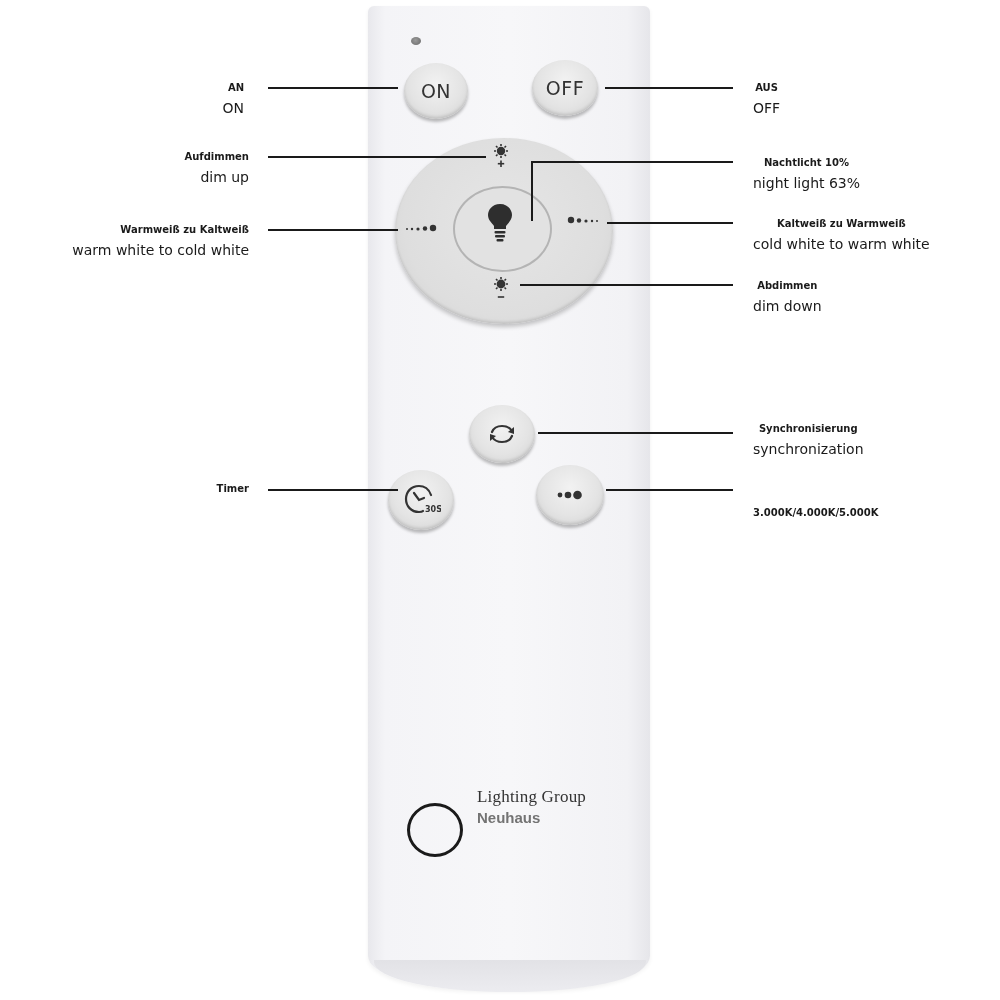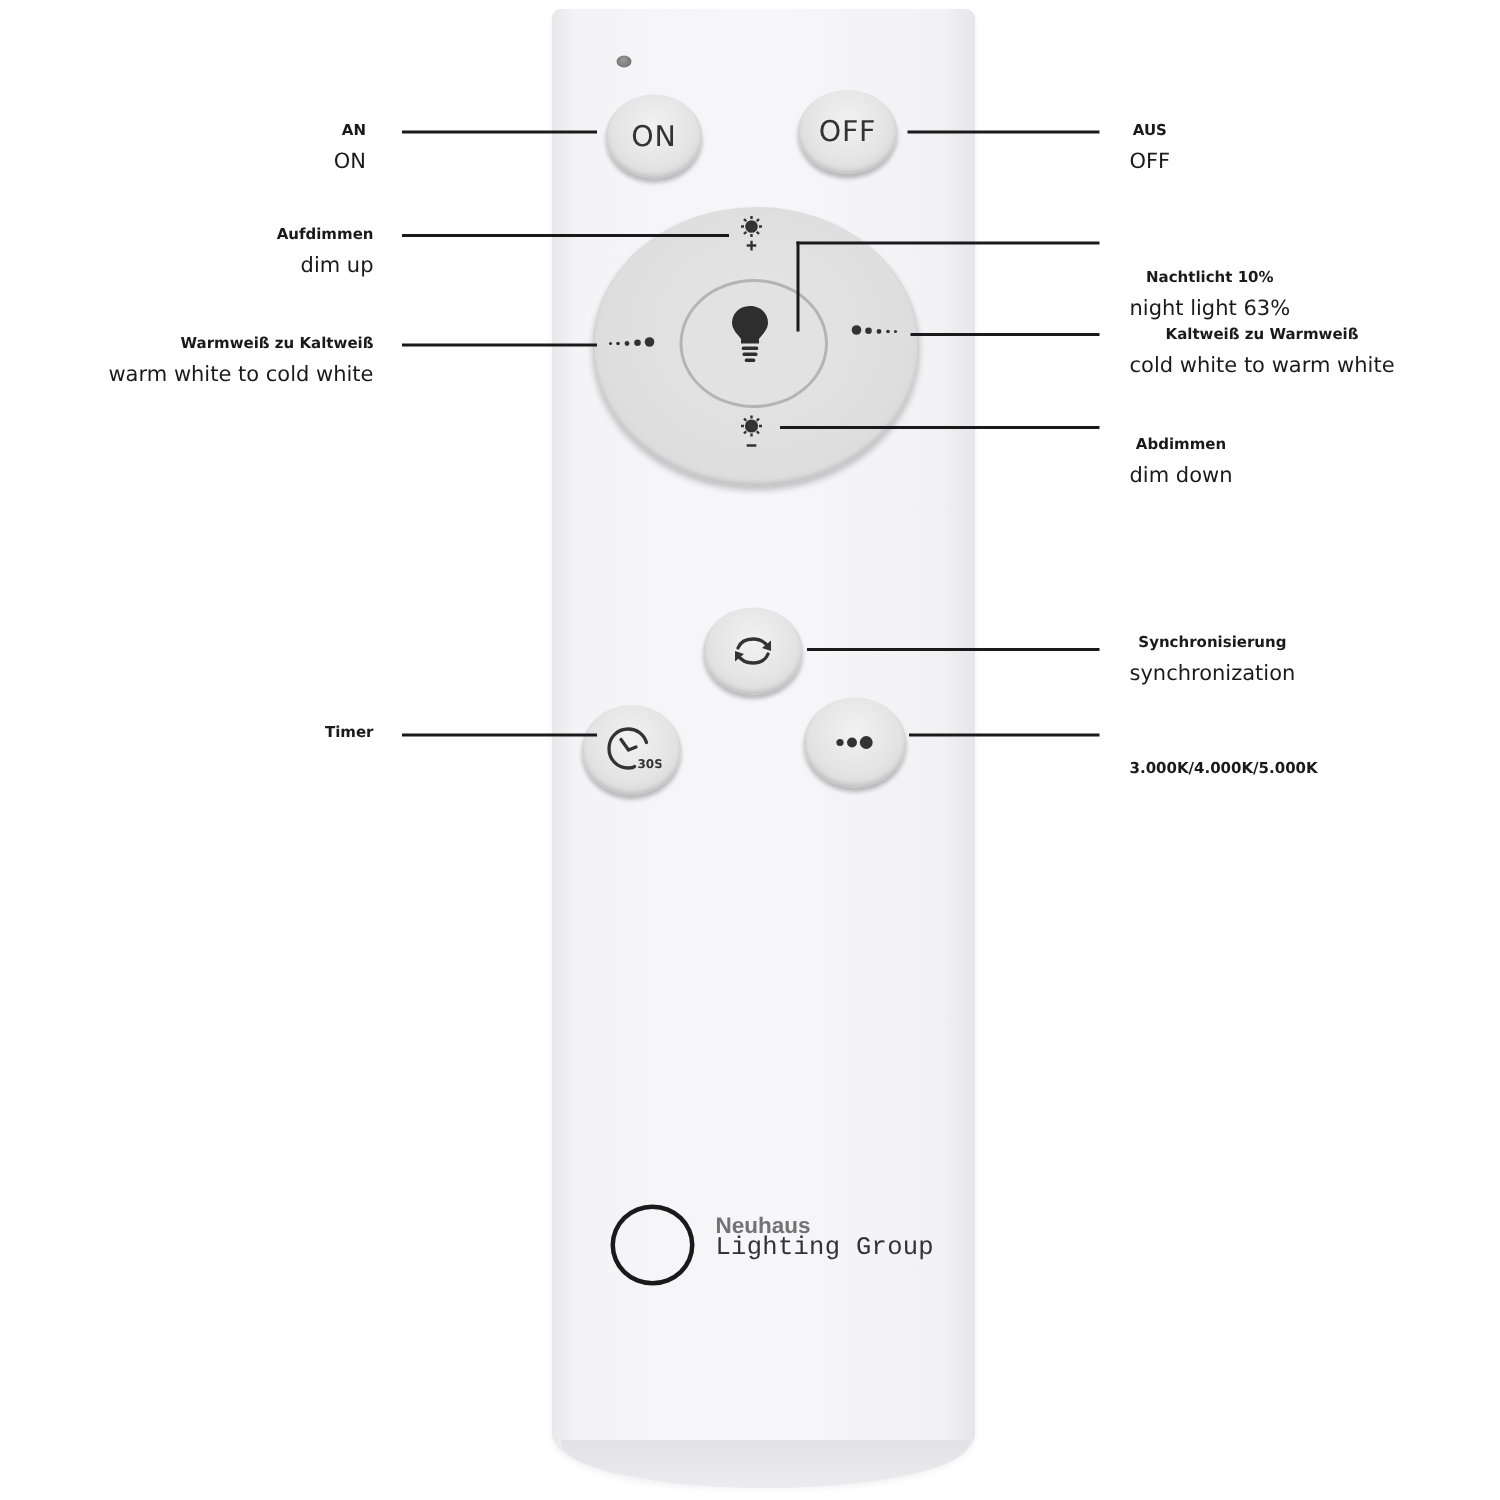--- a/index.html
+++ b/index.html
@@ -52,22 +52,22 @@
     .btn-cct { left: 536px; top: 465px; width: 68px; height: 60px; }
     .logo-ring {
       position: absolute; left: 407px; top: 803px; width: 56px; height: 54px;
       border: 3px solid #1a1a1a; border-radius: 50%; box-sizing: border-box;
     }
     .logo-text1 {
       position: absolute; left: 477px; top: 809px;
       font-family: "Liberation Sans", sans-serif; font-weight: bold; font-size: 15px; color: #737373;
     }
     .logo-text2 {
-      position: absolute; left: 477px; top: 823px;
-      font-family: Liberation Mono, monospace; font-size: 17px; color: #333; letter-spacing: 0.2px;
+      position: absolute; left: 477px; top: 787px;
+      font-family: Liberation Serif, serif; font-size: 17px; color: #333; letter-spacing: 0.2px;
     }
     .line { position: absolute; height: 2px; background: #1a1a1a; }
     .vline { position: absolute; width: 2px; background: #1a1a1a; }
     .label { position: absolute; line-height: 20px; }
     .label .de { font-weight: bold; font-size: 10px; font-family: "DejaVu Sans", sans-serif; }
     .label .en { font-size: 14px; font-family: "DejaVu Sans", sans-serif; }
     .label.left { text-align: right; }
     .label.right { text-align: center; }
     .label div { white-space: nowrap; }
   </style>
@@ -219,33 +219,33 @@
 </div>
 
 <div class="line" style="left:605px;top:87px;width:128px;"></div>
 <div class="label right" style="left:753px;top:78px;">
   <div class="de">AUS</div>
   <div class="en">OFF</div>
 </div>
 
 <div class="vline" style="left:531px;top:161px;height:60px;"></div>
 <div class="line" style="left:531px;top:161px;width:202px;"></div>
-<div class="label right" style="left:753px;top:153px;margin-top:23px;">
+<div class="label right" style="left:753px;top:153px;">
   <div class="de">Nachtlicht 10%</div>
   <div class="en">night light 63%</div>
 </div>
 
 <div class="line" style="left:607px;top:222px;width:126px;"></div>
 <div class="label right" style="left:753px;top:214px;">
   <div class="de">Kaltweiß zu Warmweiß</div>
   <div class="en">cold white to warm white</div>
 </div>
 
 <div class="line" style="left:520px;top:284px;width:213px;"></div>
-<div class="label right" style="left:753px;top:276px;margin-top:11px;">
+<div class="label right" style="left:753px;top:276px;">
   <div class="de">Abdimmen</div>
   <div class="en">dim down</div>
 </div>
 
 <div class="line" style="left:538px;top:432px;width:195px;"></div>
 <div class="label right" style="left:753px;top:419px;">
   <div class="de">Synchronisierung</div>
   <div class="en">synchronization</div>
 </div>
 

